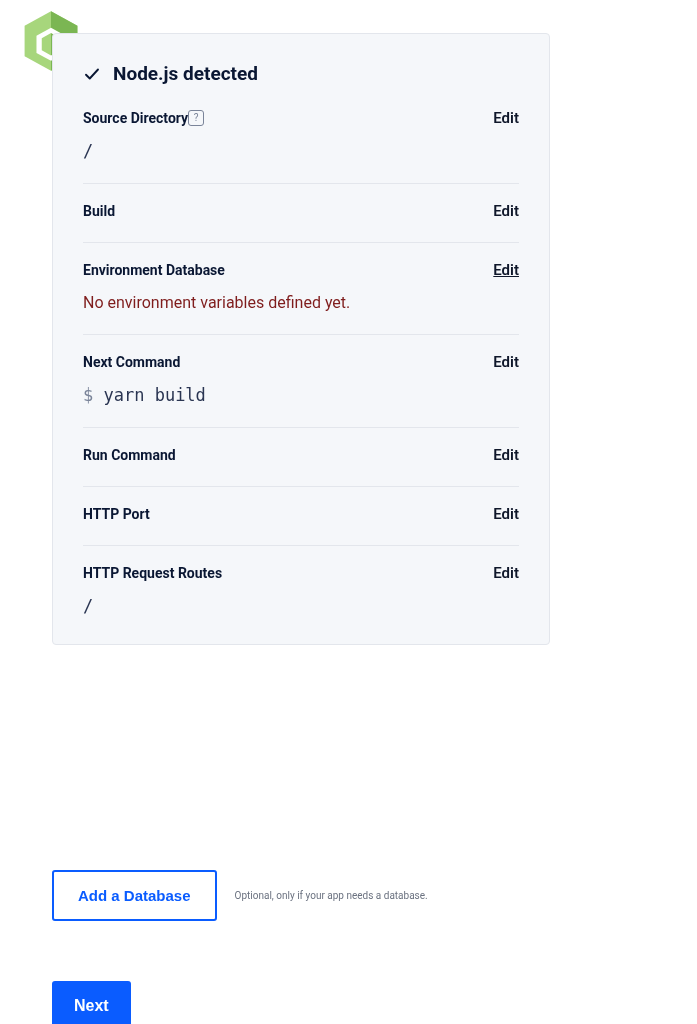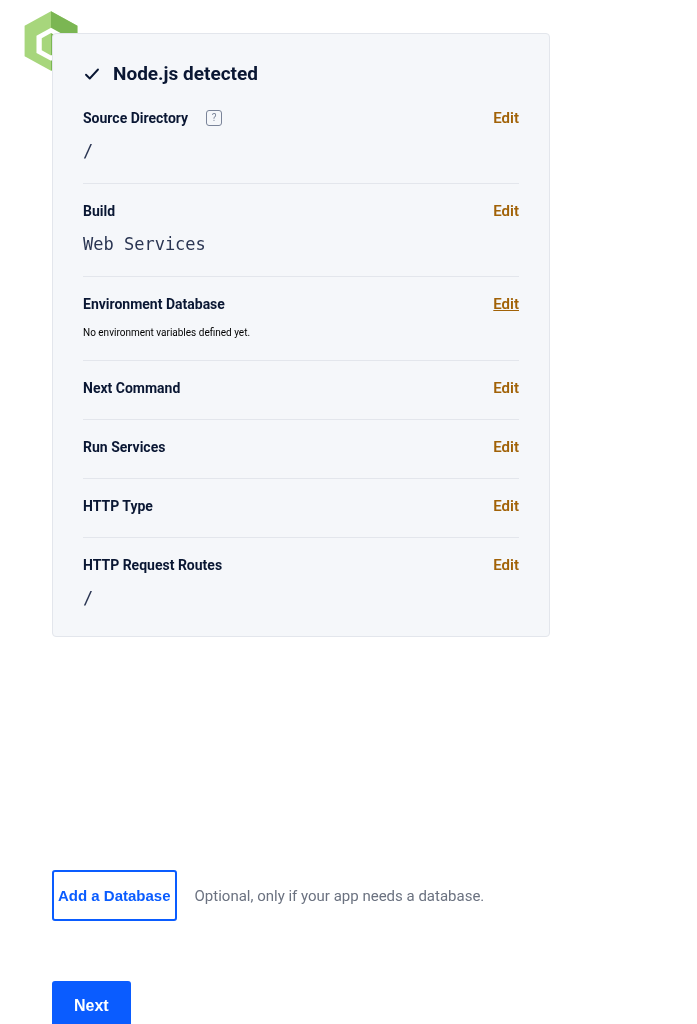--- a/index.html
+++ b/index.html
@@ -60,59 +60,59 @@
     }
     .section-head {
       display: flex;
       align-items: center;
       justify-content: space-between;
       gap: 10px;
     }
     .label-row {
       display: flex;
       align-items: center;
-      gap: 18px;
+      gap: 0;
     }
     .label {
       font-size: 14px;
       font-weight: 700;
       color: #0a1733;
     }
     .help-badge {
       width: 16px;
       height: 16px;
       border: 1px solid #7a8499;
       border-radius: 3px;
       font-size: 10px;
       color: #7a8499;
       display: inline-flex;
       align-items: center;
       justify-content: center;
       line-height: 1;
     }
     .edit-link {
-      color: #a16207;
+      color: #0f172a;
       font-size: 15px;
       font-weight: 600;
       cursor: pointer;
       text-decoration: none;
       margin-left: 12px;
     }
     .edit-link.underlined {
       text-decoration: underline;
     }
     .value-mono {
       font-family: ui-monospace, Menlo, Monaco, Consolas, monospace;
       font-size: 17px;
       color: #2a3552;
       margin-top: 14px;
     }
     .value-body {
-      font-size: 10px;
-      color: #000000;
+      font-size: 16px;
+      color: #7f1d1d;
       margin-top: 14px;
     }
     .mono-prefix {
       color: #7a8499;
     }
     .below-area {
       position: absolute;
       left: 52px;
       top: 870px;
       width: 600px;
@@ -121,27 +121,27 @@
       display: flex;
       align-items: center;
       gap: 18px;
     }
     .add-db-btn {
       border: 2px solid #0a5cff;
       background: #ffffff;
       color: #0a5cff;
       font-size: 15px;
       font-weight: 700;
-      padding: 15px 4px;
+      padding: 15px 24px;
       border-radius: 3px;
       cursor: pointer;
     }
     .add-db-hint {
       color: #6b7280;
-      font-size: 15px;
+      font-size: 10px;
     }
     .next-btn {
       margin-top: 60px;
       background: #0a5cff;
       color: #ffffff;
       border: none;
       font-size: 16px;
       font-weight: 700;
       padding: 16px 22px;
       border-radius: 3px;
@@ -183,48 +183,50 @@
       <a class="edit-link">Edit</a>
     </div>
     <div class="value-mono">/</div>
   </div>
 
   <div class="section">
     <div class="section-head">
       <span class="label">Build</span>
       <a class="edit-link">Edit</a>
     </div>
-    <div class="value-mono">Web Services</div>
   </div>
 
   <div class="section">
     <div class="section-head">
       <span class="label">Environment Database</span>
       <a class="edit-link underlined">Edit</a>
     </div>
     <div class="value-body">No environment variables defined yet.</div>
   </div>
 
   <div class="section">
     <div class="section-head">
       <span class="label">Next Command</span>
       <a class="edit-link">Edit</a>
     </div>
-  </div>
-
-  <div class="section">
-    <div class="section-head">
-      <span class="label">Run Services</span>
-      <a class="edit-link">Edit</a>
-    </div>
-  </div>
-
-  <div class="section">
-    <div class="section-head">
-      <span class="label">HTTP Type</span>
+    <div class="value-mono">
+      <span class="mono-prefix">$ </span><span>yarn build</span>
+    </div>
+  </div>
+
+  <div class="section">
+    <div class="section-head">
+      <span class="label">Run Command</span>
+      <a class="edit-link">Edit</a>
+    </div>
+  </div>
+
+  <div class="section">
+    <div class="section-head">
+      <span class="label">HTTP Port</span>
       <a class="edit-link">Edit</a>
     </div>
   </div>
 
   <div class="section">
     <div class="section-head">
       <span class="label">HTTP Request Routes</span>
       <a class="edit-link">Edit</a>
     </div>
     <div class="value-mono">/</div>

